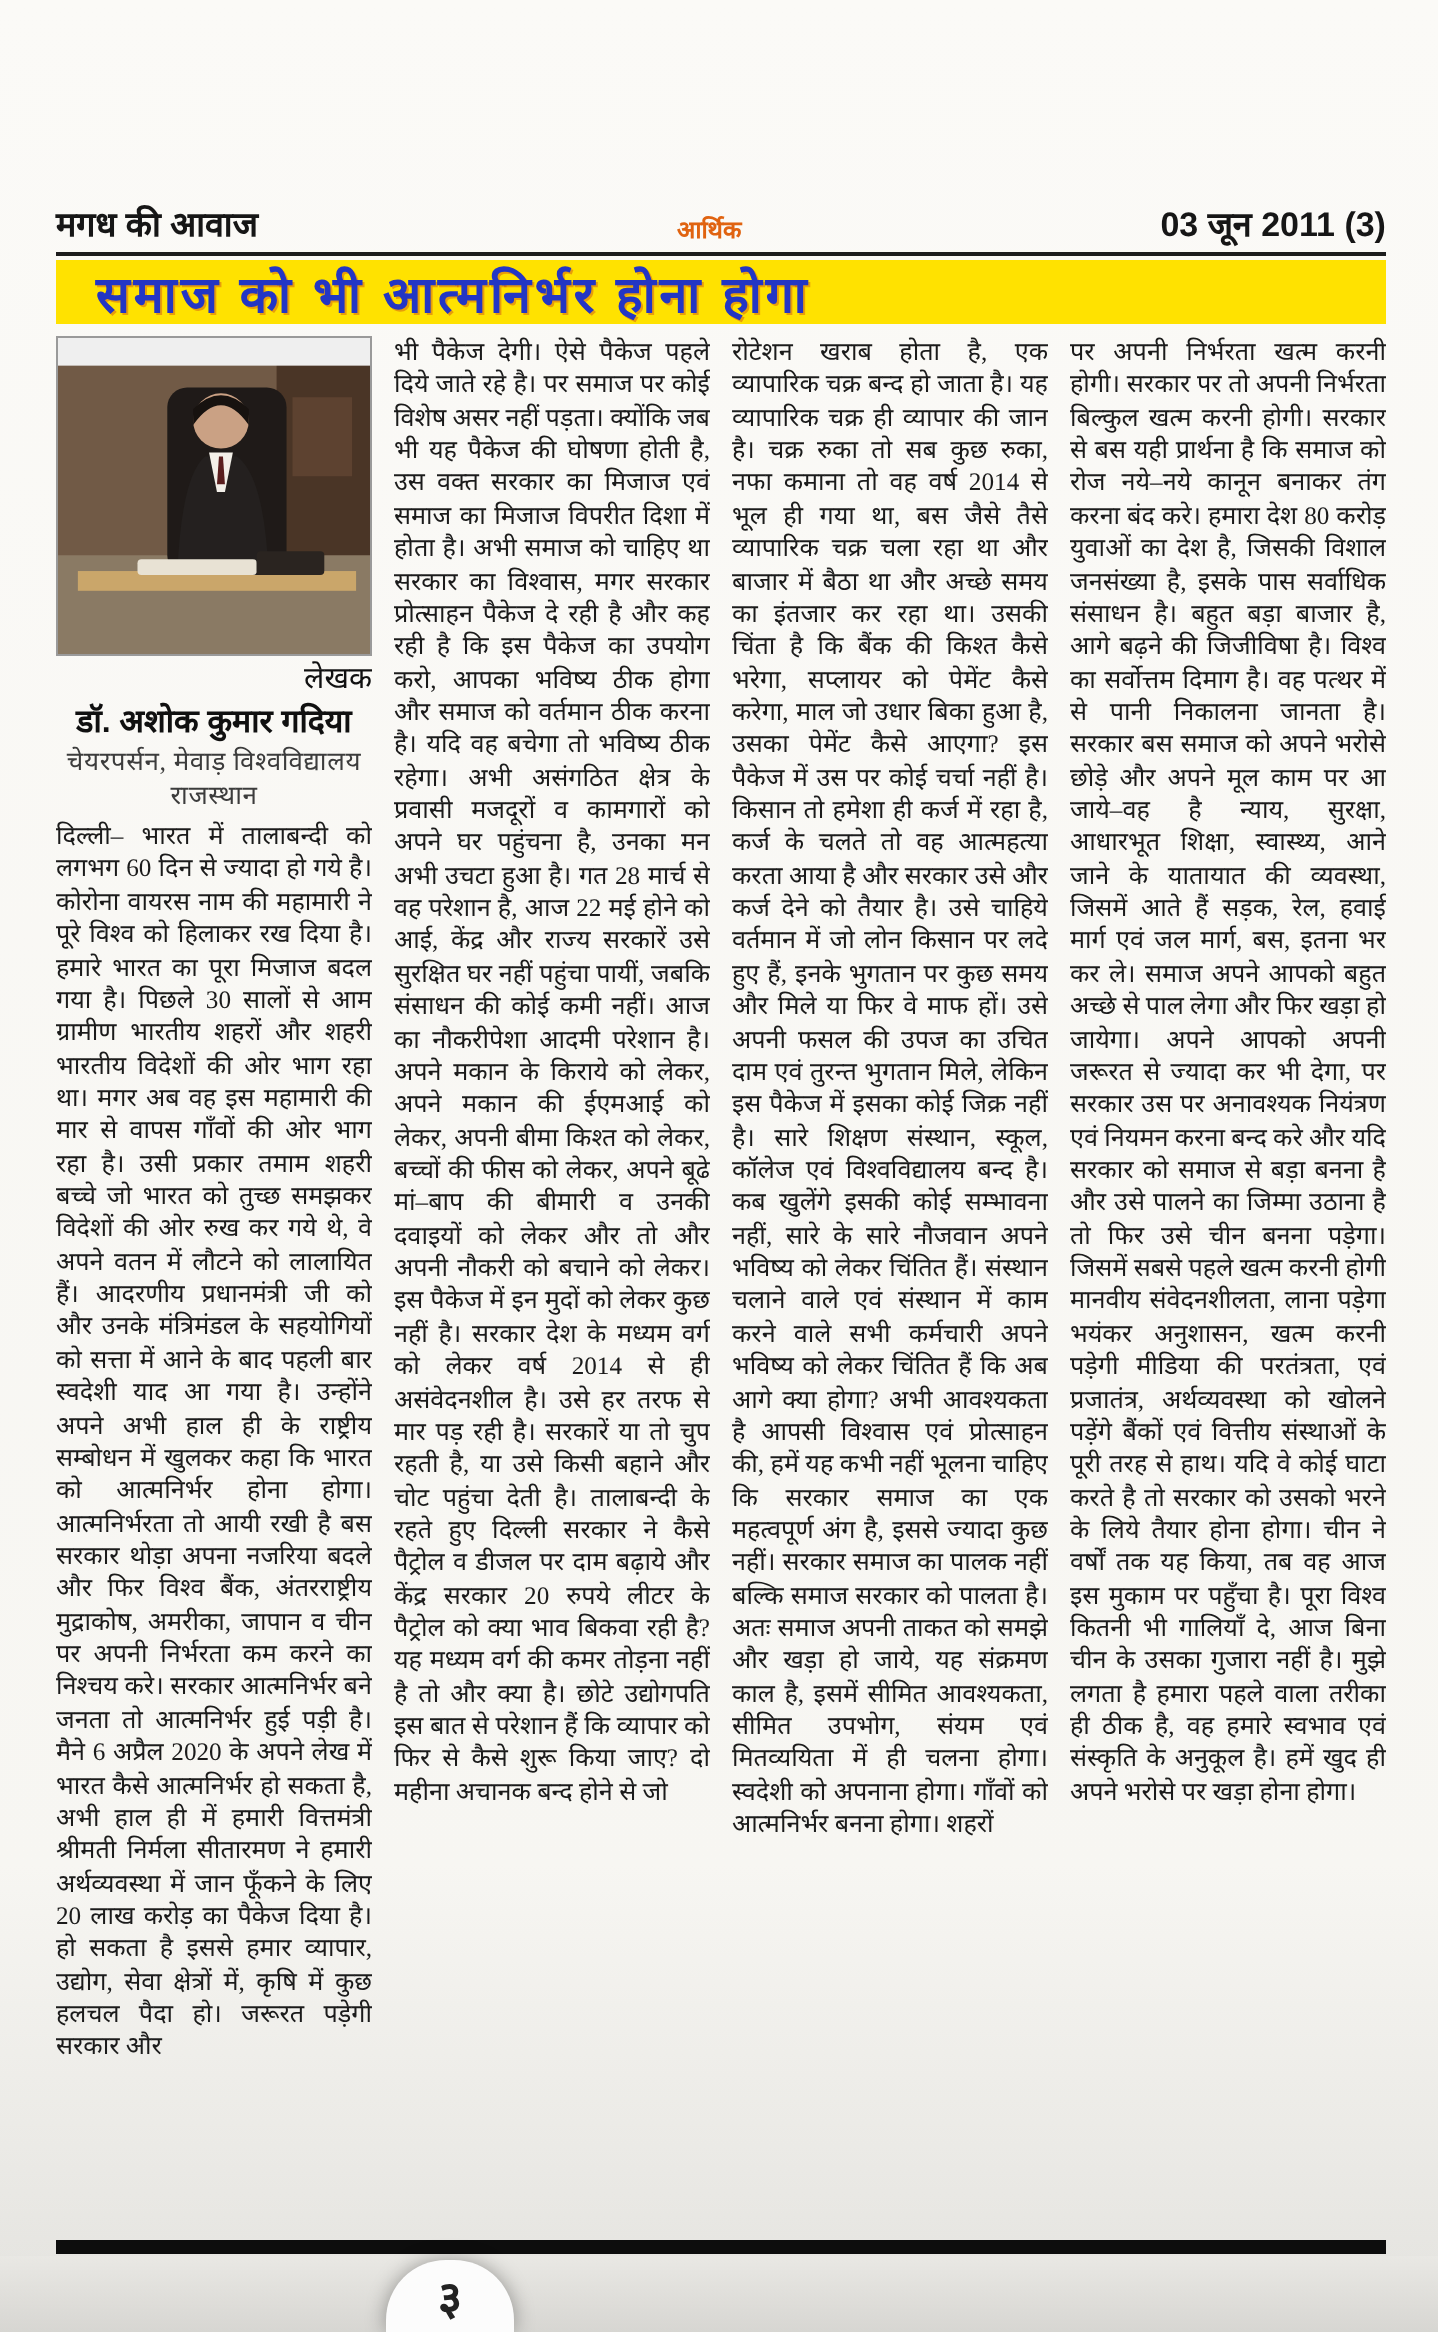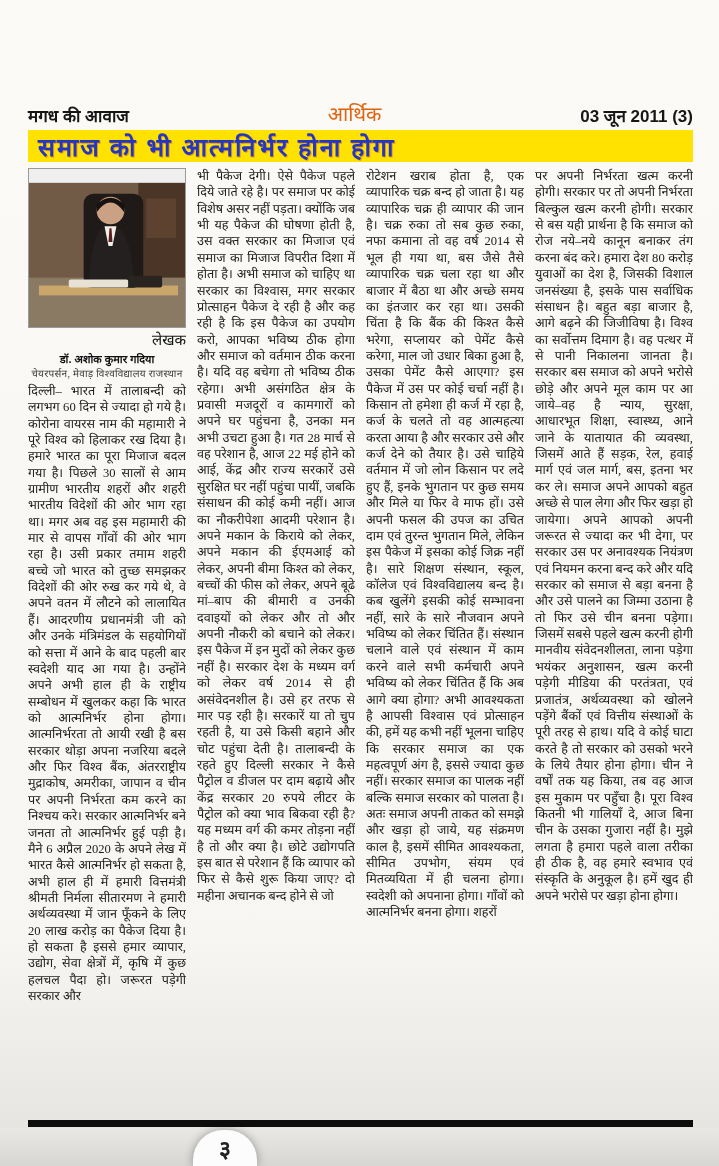--- a/index.html
+++ b/index.html
@@ -15,28 +15,28 @@
     background:linear-gradient(180deg,#fbfaf7 0%,#f7f6f2 80%,#e3e2de 100%);
   }
   
   .header-row {
     position:absolute; top:100px; left:28px; right:26px;
     display:flex; justify-content:space-between; align-items:flex-end;
     border-bottom:2px solid #1d1d1d; padding-bottom:3px;
     font-family:"Liberation Sans","DejaVu Sans",sans-serif;
   }
   .masthead { font-size:17px; font-weight:bold; color:#161616; }
-  .section-label { font-size:20px; font-weight:normal; color:#e06310; }
+  .section-label { font-size:12px; font-weight:bold; color:#e06310; }
   .date-label { font-size:17px; font-weight:bold; color:#161616; }
   
   .headline-bar {
     position:absolute; top:130px; left:28px; right:26px; height:32px;
     background:#ffe200;
     display:flex; align-items:center;
-    padding:0 10px;
+    padding:0 20px;
   }
   .headline-text {
     font-family:"Liberation Sans","DejaVu Sans",sans-serif;
     font-size:25px; font-weight:bold; color:#2336c4;
     letter-spacing:2px; white-space:nowrap;
     text-shadow:1px 1px 0 rgba(190,30,30,.35);
   }
   
   .columns {
     position:absolute; top:168px; left:28px; right:26px; bottom:40px;
@@ -48,26 +48,26 @@
     text-align:justify; text-justify:inter-word;
   }
   
   .figure { width:100%; }
   .photo {
     width:100%; height:160px; display:block;
     border:1px solid #9a9a9a; background:#6b5747;
   }
   .caption-lekhak { text-align:right; font-size:15px; margin-top:3px; color:#111; }
   .author-name {
-    text-align:center; font-size:11px; font-weight:bold; color:#101010;
+    text-align:center; font-size:16px; font-weight:bold; color:#101010;
     font-family:"Liberation Sans","DejaVu Sans",sans-serif;
     margin-top:1px;
   }
   .author-title {
-    text-align:center; font-size:10px; color:#3c3c3c; margin:1px 0 3px 0;
+    text-align:center; font-size:13px; color:#3c3c3c; margin:1px 0 3px 0;
     letter-spacing:.3px;
   }
   
   .end-rule {
     position:absolute; left:28px; right:26px; top:1120px; height:7px;
     background:#0d0d0d;
   }
   .footer-strip {
     position:absolute; left:0; right:0; bottom:0; height:38px;
     background:linear-gradient(180deg,#e9e8e4,#d7d6d2);

